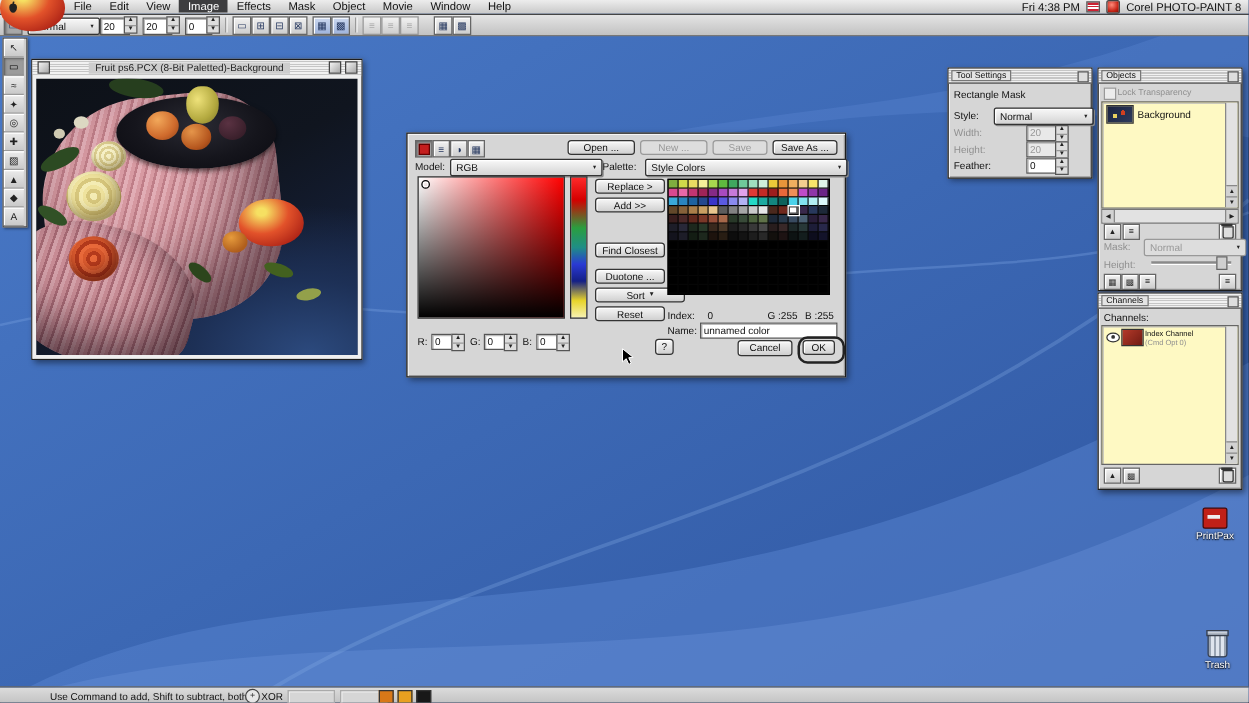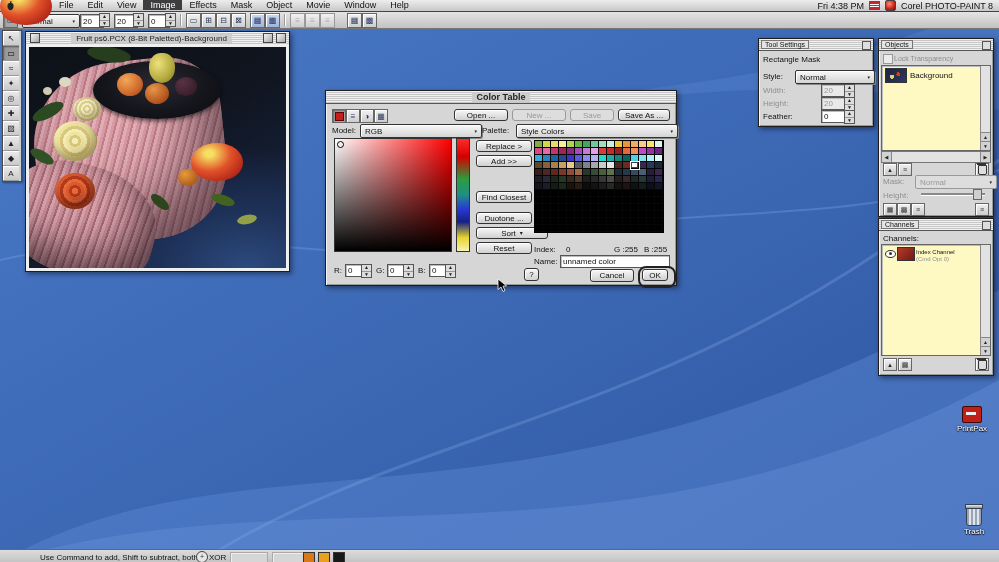--- a/index.html
+++ b/index.html
@@ -2,21 +2,21 @@
 <html><head>
 <meta charset="utf-8">
 <style>
   html,body{margin:0;padding:0;background:#222;}
   #screen{position:relative;width:999px;height:562px;overflow:hidden;
     font-family:"Liberation Sans",sans-serif;color:#111;}
   #bg-svg{position:absolute;left:0;top:0;z-index:0;}
 
   
   .mac-window{position:absolute;background:#d6d6d6;border:1px solid #1d1d1d;
-    box-shadow:2px 2px 5px rgba(0,0,0,.45), inset 1px 1px 0 #f5f5f5, inset -1px -1px 0 #9a9a9a;}
+    box-shadow:2px 2px 5px rgba(0,0,0,.45), inset 1px 1px 0 #f5f5f5, inset -1px -1px 0 #9a9a9a;margin-top:16px;}
   .titlebar{position:relative;height:12px;border-bottom:1px solid #555;
     background:#cdcdcd repeating-linear-gradient(180deg,#f1f1f1 0 1px,#c6c6c6 1px 2px);
     display:flex;align-items:center;}
   .titlebar.small{height:11px;}
   .tb-title{margin:0 auto;font-size:8px;color:#222;background:#cdcdcd;padding:0 5px;white-space:nowrap;}
   .tb-title.bold{font-weight:bold;font-size:9px;}
   .close-box,.wbox{width:8px;height:8px;border:1px solid #444;background:linear-gradient(135deg,#f4f4f4,#a8a8a8);}
   .close-box{margin-left:4px;}
   .wbox{margin-right:3px;}
   .pal-tab{position:absolute;left:2px;top:1px;bottom:1px;background:#e4e4e4;border:1px solid #777;
@@ -306,23 +306,20 @@
         <div class="apple"></div>
         <div class="apricot"></div>
         <div class="leaf l6"></div>
         <div class="leaf l4"></div>
         <div class="leaf l5"></div>
       </div>
     </div>
   </div>
 
   <div id="color-dlg" class="mac-window">
-    <div class="titlebar">
-      <span class="tb-title bold">Color Table</span>
-    </div>
     <div class="dlg-body">
       <div class="icon-btn pressed" style="left:6px;top:5px;width:12px;height:12px">
           <span class="red-chip"></span>
         </div>
       <div class="icon-btn" style="left:20px;top:5px;width:12px;height:12px">≡</div>
       <div class="icon-btn" style="left:34px;top:5px;width:12px;height:12px">◑</div>
       <div class="icon-btn" style="left:48px;top:5px;width:12px;height:12px">▦</div>
 
       <button class="btn" style="left:128px;top:5px;width:54px;height:12px">Open ...</button>
       <button class="btn dis" style="left:186px;top:5px;width:54px;height:12px">New ...</button>

